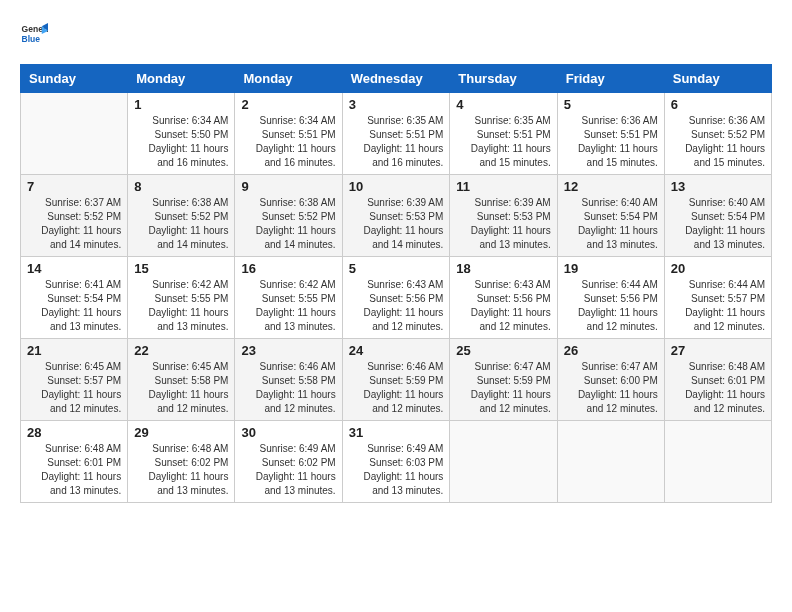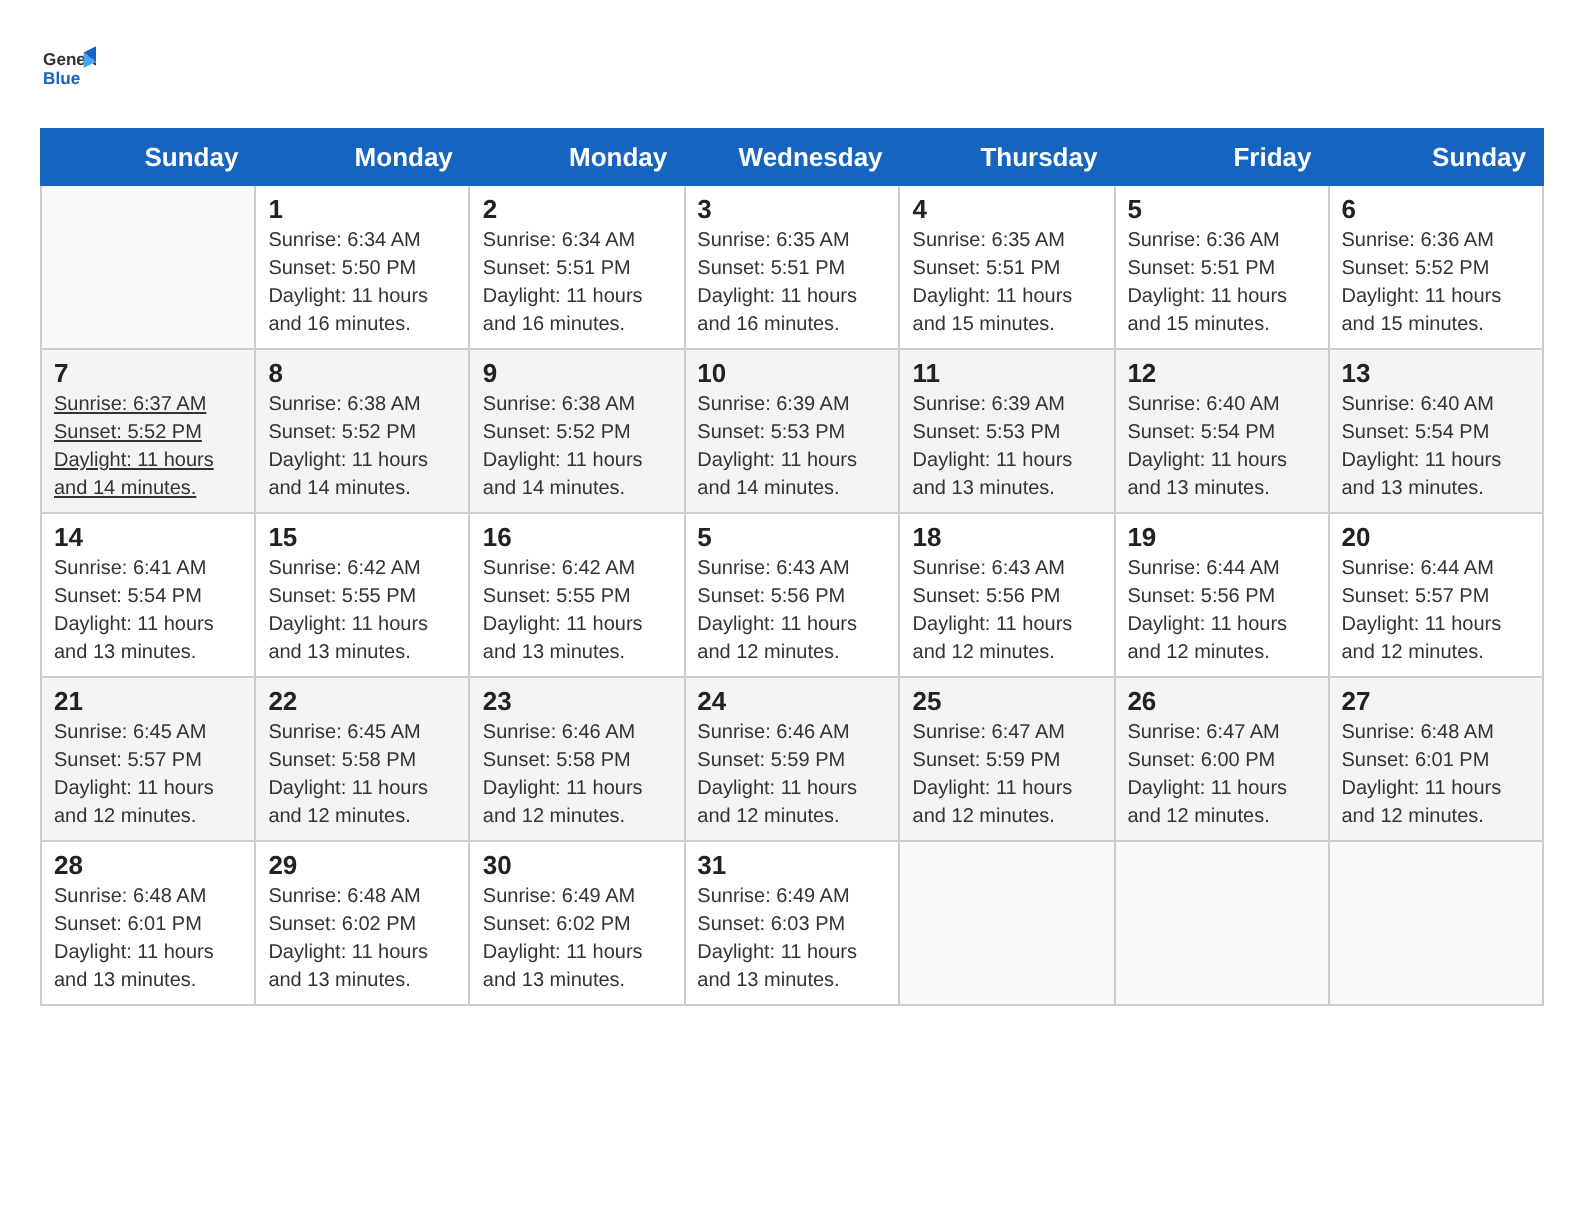--- a/index.html
+++ b/index.html
@@ -38,21 +38,21 @@
       color: #444;
     }
     .calendar {
       width: 100%;
       border-collapse: collapse;
       border: 1px solid #ccc;
     }
     .calendar th {
       background-color: #1565c0;
       color: #fff;
-      text-align: right;
+      text-align: left;
       padding: 6px 8px;
       font-size: 13px;
       border: 1px solid #1565c0;
     }
     .calendar td {
       vertical-align: top;
       border: 1px solid #ccc;
       padding: 4px 6px;
       width: 108px;
       min-height: 80px;
@@ -61,20 +61,21 @@
       font-size: 13px;
       font-weight: bold;
       color: #222;
       display: block;
       margin-bottom: 2px;
     }
     .day-info {
       font-size: 10px;
       color: #333;
       line-height: 1.4;
+      text-align: right;
     }
     .empty-cell {
       background: #f9f9f9;
     }
     .row-shaded td {
       background: #f4f4f4;
     }
   </style>
 </head>
 <body>
@@ -153,21 +154,21 @@
           <span class="day-number">6</span>
           <div class="day-info" style="white-space: pre-line;">Sunrise: 6:36 AM
 Sunset: 5:52 PM
 Daylight: 11 hours
 and 15 minutes.</div>
         </td>
       </tr>
       <tr class="row-shaded">
         <td>
           <span class="day-number">7</span>
-          <div class="day-info" style="white-space: pre-line; text-decoration: underline;">Sunrise: 6:37 AM
+          <div class="day-info" style="white-space: pre-line;">Sunrise: 6:37 AM
 Sunset: 5:52 PM
 Daylight: 11 hours
 and 14 minutes.</div>
         </td>
         <td>
           <span class="day-number">8</span>
           <div class="day-info" style="white-space: pre-line;">Sunrise: 6:38 AM
 Sunset: 5:52 PM
 Daylight: 11 hours
 and 14 minutes.</div>

